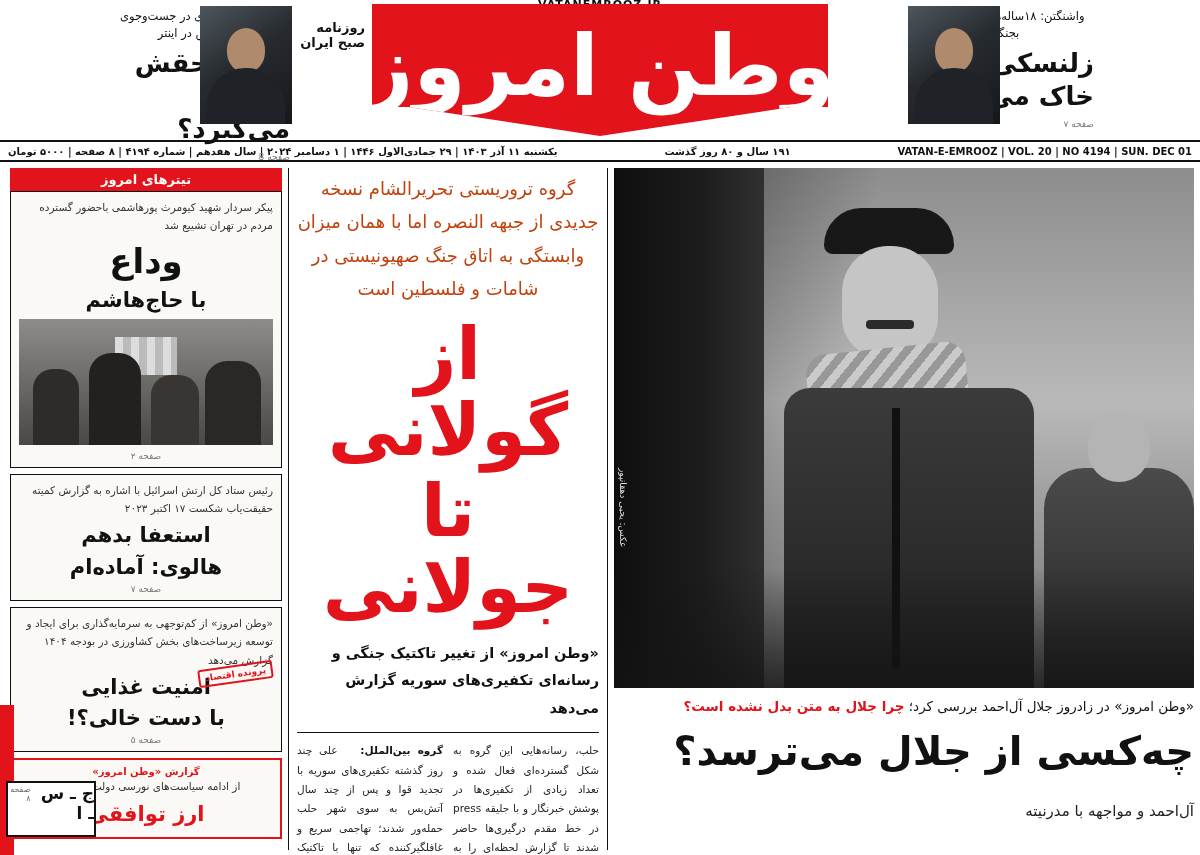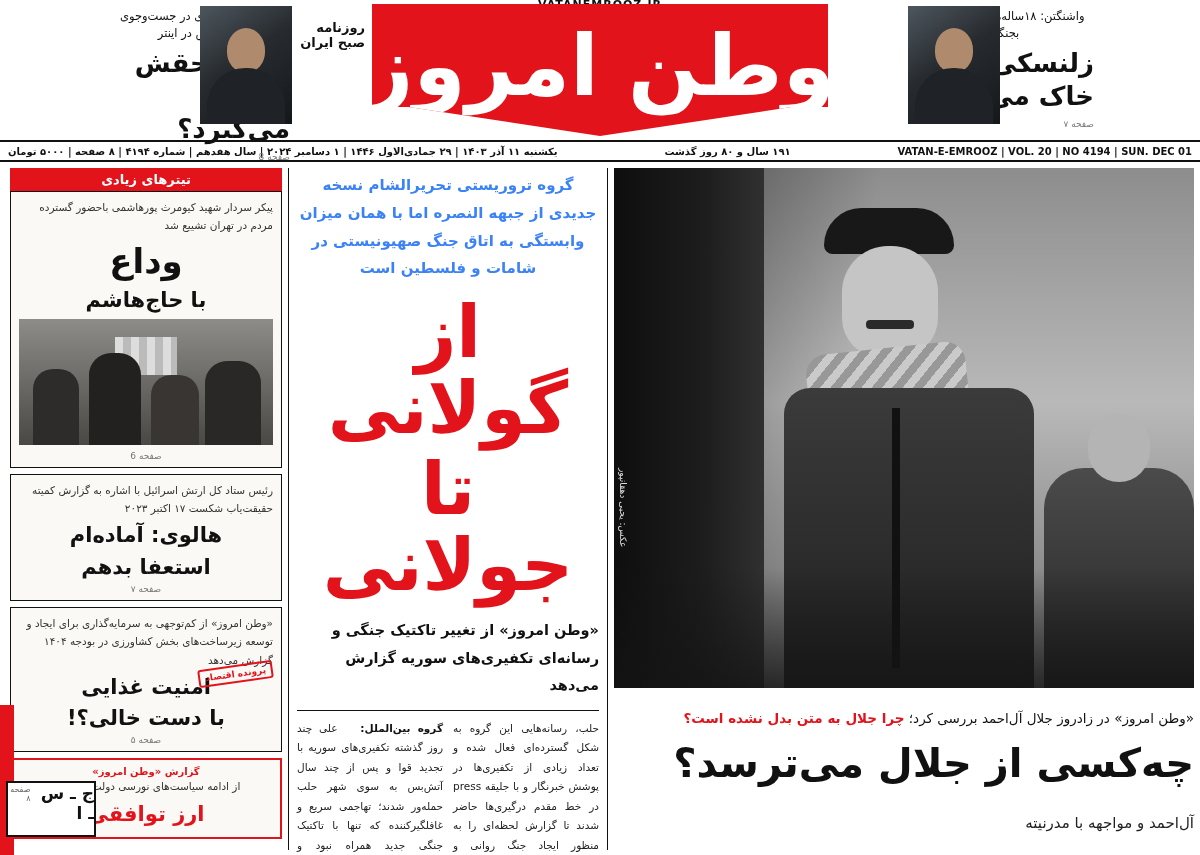--- a/index.html
+++ b/index.html
@@ -81,30 +81,30 @@
   .bp-mous{position:absolute;left:82px;top:112px;width:48px;height:9px;background:#2a2a2a;border-radius:4px;}
   .bp-scarf{position:absolute;left:26px;top:140px;width:160px;height:120px;background:repeating-linear-gradient(135deg,#cfcac2 0 8px,#9d9890 8px 16px);border-radius:20px;transform:rotate(-6deg);}
   .bp-coat{position:absolute;left:0;top:180px;width:250px;height:300px;background:linear-gradient(180deg,#3a3b3d 0%,#1f2022 100%);border-radius:26px 26px 0 0;}
   .bp-coat:after{content:"";position:absolute;left:108px;top:20px;width:8px;height:260px;background:#111;}
   .bp-man2{position:absolute;left:430px;top:300px;width:150px;height:220px;background:linear-gradient(180deg,#4a4b4d 0%,#242527 100%);border-radius:40px 40px 0 0;}
   .bp-man2 .h{position:absolute;left:44px;top:-54px;width:62px;height:68px;border-radius:34px;background:#b9b4ac;}
   .bp-blur{position:absolute;left:0;bottom:0;width:100%;height:120px;background:linear-gradient(0deg,rgba(20,20,20,.78),rgba(20,20,20,0));}
   .bp-credit{position:absolute;left:4px;top:300px;writing-mode:vertical-rl;font-size:9px;color:#fff;opacity:.85;}
 
   .photo-cap{
-    margin-top:20px;font-size:13.5px;text-align:right;color:#111;line-height:1.6;
+    margin-top:8px;font-size:13.5px;text-align:right;color:#111;line-height:1.6;
   }
   .photo-cap .red{color:#e3131b;font-weight:bold;}
   .photo-head{
     margin-top:8px;font-size:40px;font-weight:bold;text-align:right;line-height:1.25;
   }
   .photo-sub{margin-top:26px;font-size:15px;text-align:right;color:#222;}
 
   
-  .kicker{font-size:15px;line-height:1.85;text-align:center;font-weight:bold;color:#3b82f6;padding:4px 0 6px;}
+  .kicker{font-size:18px;line-height:1.85;text-align:center;font-weight:normal;color:#c2410c;padding:4px 0 6px;}
   .main-title{
     text-align:center;font-weight:bold;color:#e3131b;line-height:1.05;
     font-size:72px;letter-spacing:-1px;margin:6px 0 0;
   }
   .main-title .l2{display:block;margin-top:6px;}
   .main-deck{
     margin-top:14px;font-size:14.5px;line-height:1.9;text-align:right;color:#111;font-weight:bold;
   }
   .rule{border-top:1px solid #111;margin:10px 0 8px;}
   .cols2{display:flex;gap:10px;direction:rtl;font-size:10.5px;line-height:1.85;text-align:justify;color:#222;}
@@ -237,40 +237,40 @@
         <div class="c">حلب، رسانه‌هایی این گروه به شکل گسترده‌ای فعال شده و تعداد زیادی از تکفیری‌ها در پوشش خبرنگار و با جلیقه press در خط مقدم درگیری‌ها حاضر شدند تا گزارش لحظه‌ای را به منظور ایجاد جنگ روانی و رسانه‌ای مخابره کنند؛ اقدامی که تا حد زیادی موفق بوده و منجر به دست گرفتن روایت جنگ حلب توسط تروریست‌ها شده است، به شکلی که مرجع بسیاری از اخبار نبرد ریف غربی حلب و داخل این شهر بزرگ شمال سوریه، رسانه‌های وابسته به گروه‌های تکفیری تحت حمایت ترکیه هستند. خبرنگاران این جریانات تکفیری بر خلاف روندهای قبلی خود با چهره‌ای جدید و ریش‌های کوتاه‌شده به گزارش میدان نبرد می‌پردازند و از چهره جهادی خود فاصله گرفته‌اند؛ چهره‌ای که با ایمیل رسانه‌های غربی پویه تر ترکیه است.</div>
         <div class="c">
           <b>گروه بین‌الملل:</b>
           <span>علی چند روز گذشته تکفیری‌های سوریه با تجدید قوا و پس از چند سال آتش‌بس به سوی شهر حلب حمله‌ور شدند؛ تهاجمی سریع و غافلگیرکننده که تنها با تاکتیک جنگی جدید همراه نبود و تکفیری‌های بین‌المللی این بار با تاکتیک‌های جنگی، رسانه‌ای و روانی جدیدی به میدان جنگ آمدند. گروهایی همچون تحریرالشام و جیش‌الوطنی که تا پیش از این در بازه ۲۰۱۱ تا ۲۰۲۰ با چهره تکفیری و تندیک به داعش به میدان آمده بودند، با شعارهای تکفیری و ضدشیعی در سوریه جنگ داخلی برپا کرده بودند، در عین تغییر درگیری‌ها و پیشرو‌ها با چهره‌ای جدید و به ظاهر اصلاح شده به میدان جنگ آمدند؛ چهره‌ای که اصلاح آن تنها به ریش و نقش پرچم محدود نبوده و دامنه آن به تاکتیک جنگی و رسانه‌ای نیز کشیده شده است. در روز نخست حمله تکفیری‌ها به ریف شرقی</span>
         </div>
       </div>
 
     </div>
 
     <div class="col-side">
-      <div class="side-head">تیترهای زیادی</div>
+      <div class="side-head">تیترهای امروز</div>
 
       <div class="side-box">
         <div class="side-kicker">پیکر سردار شهید کیومرث پورهاشمی باحضور گسترده مردم در تهران تشییع شد</div>
         <div class="side-title">وداع</div>
         <div class="side-title small">با حاج‌هاشم</div>
         <div class="side-photo">
           <div class="flag"></div>
             <div class="b1"></div>
             <div class="b2"></div>
             <div class="b3"></div>
             <div class="b4"></div>
         </div>
-        <div class="side-pg">صفحه 6</div>
+        <div class="side-pg">صفحه ۲</div>
       </div>
 
       <div class="side-box">
         <div class="side-kicker">رئیس ستاد کل ارتش اسرائیل با اشاره به گزارش کمیته حقیقت‌یاب شکست ۱۷ اکتبر ۲۰۲۳</div>
+        <div class="side-title small">استعفا بدهم</div>
         <div class="side-title small">هالوی: آماده‌ام</div>
-        <div class="side-title small">استعفا بدهم</div>
         <div class="side-pg">صفحه ۷</div>
       </div>
 
       <div class="side-box">
         <div class="side-kicker">«وطن امروز» از کم‌توجهی به سرمایه‌گذاری برای ایجاد و توسعه زیرساخت‌های بخش کشاورزی در بودجه ۱۴۰۴ گزارش می‌دهد</div>
         <div class="stamp-wrap">
             <span class="stamp stamp-pos">پرونده اقتصاد</span>
           </div>
         <div class="side-title small">امنیت غذایی</div>
         <div class="side-title small">با دست خالی؟!</div>

